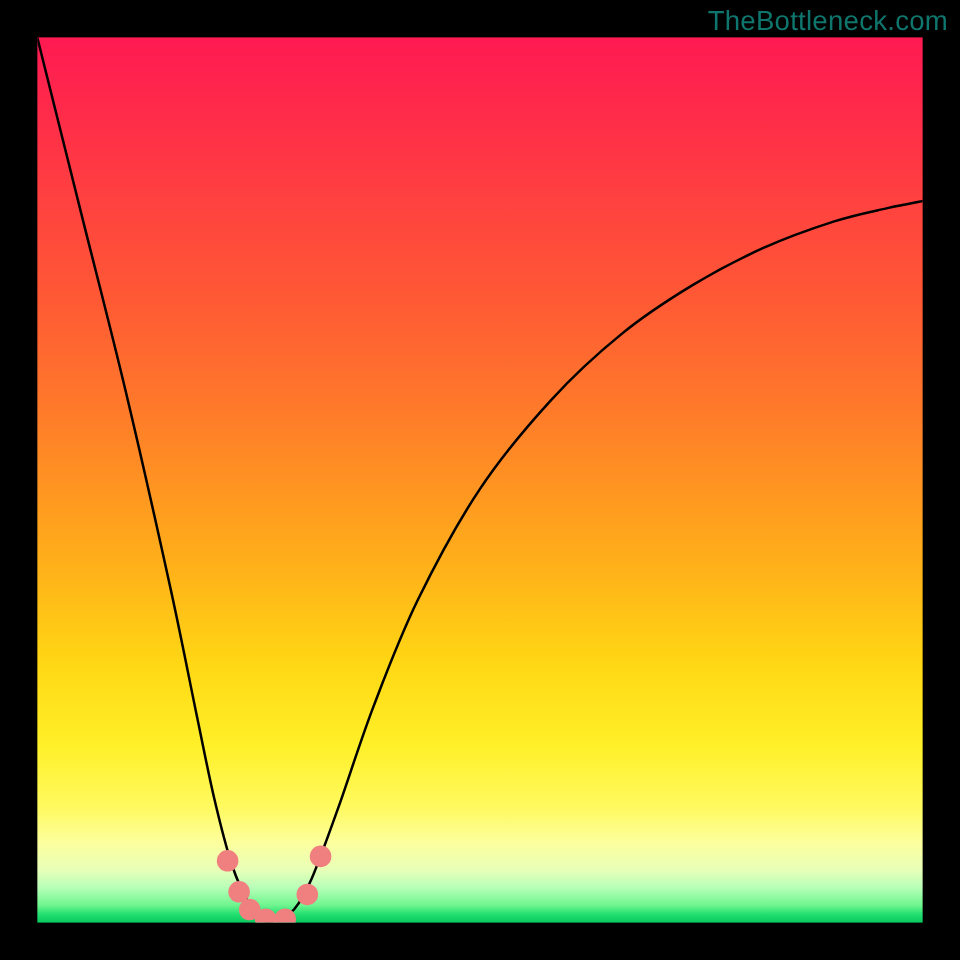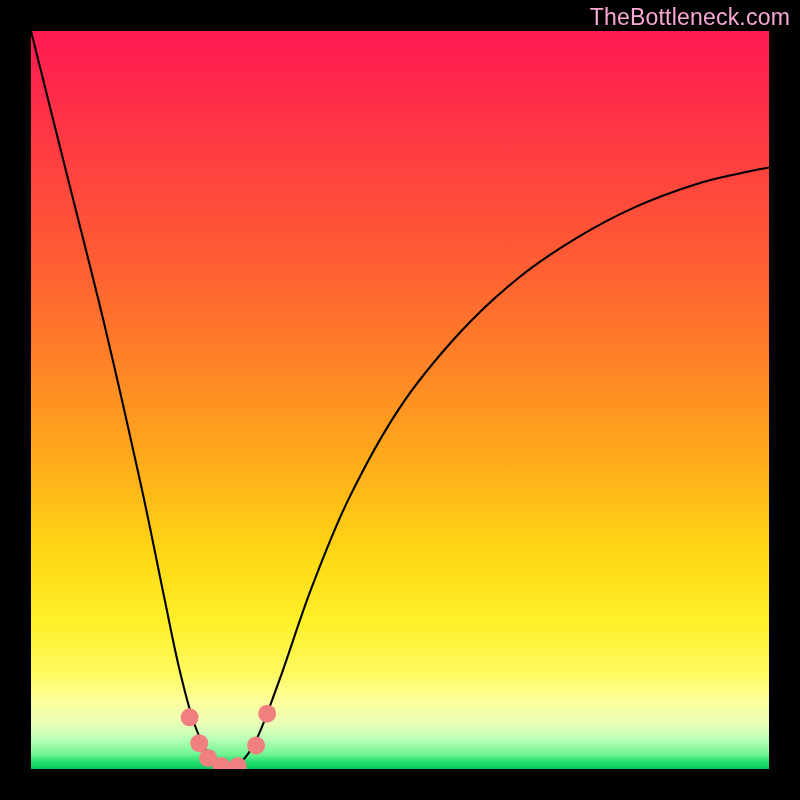--- a/index.html
+++ b/index.html
@@ -44,21 +44,21 @@
       #b8ffb8 96%,
       #70f590 98%,
       #25e070 99%,
       #08c85e 100%
     );
   }
   .watermark {
     position: absolute;
     top: 4px;
     right: 10px;
-    color: #f9a8d4;
+    color: #0f766e;
     font-size: 23px;
     letter-spacing: 0.2px;
     font-weight: 400;
   }
   svg.curve {
     position: absolute;
     inset: 0;
   }
 </style>
 </head>

